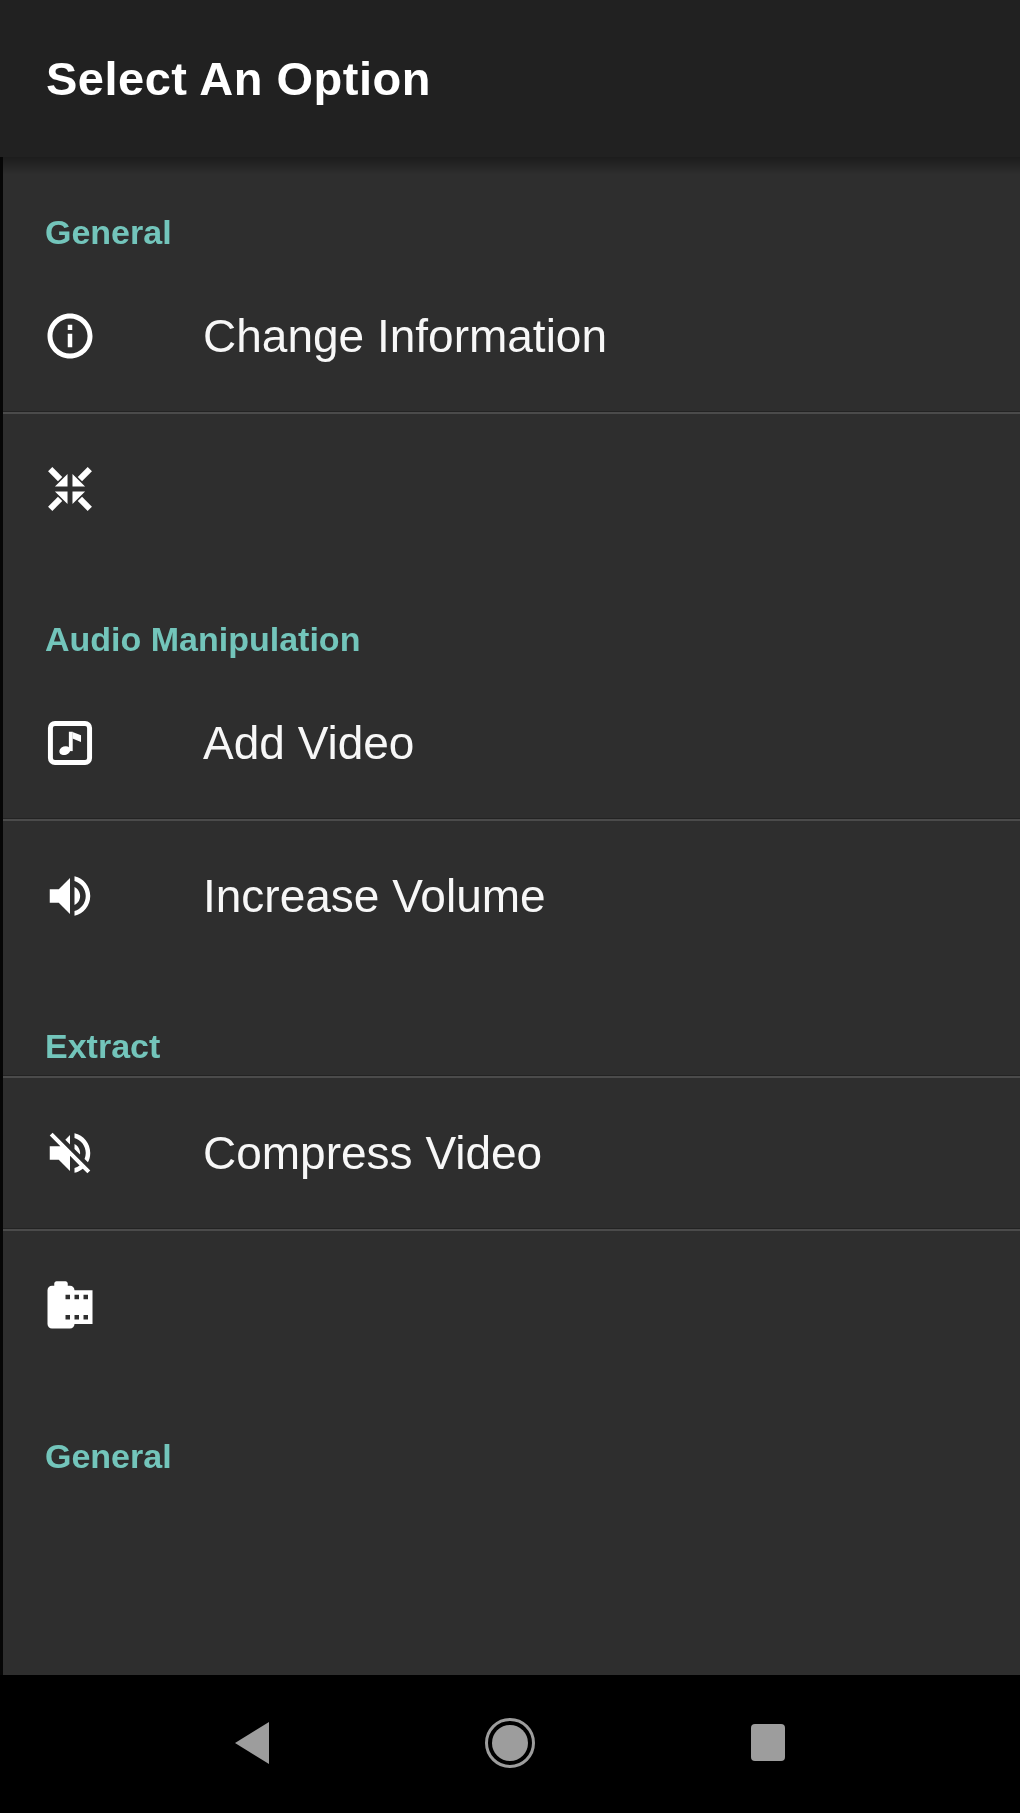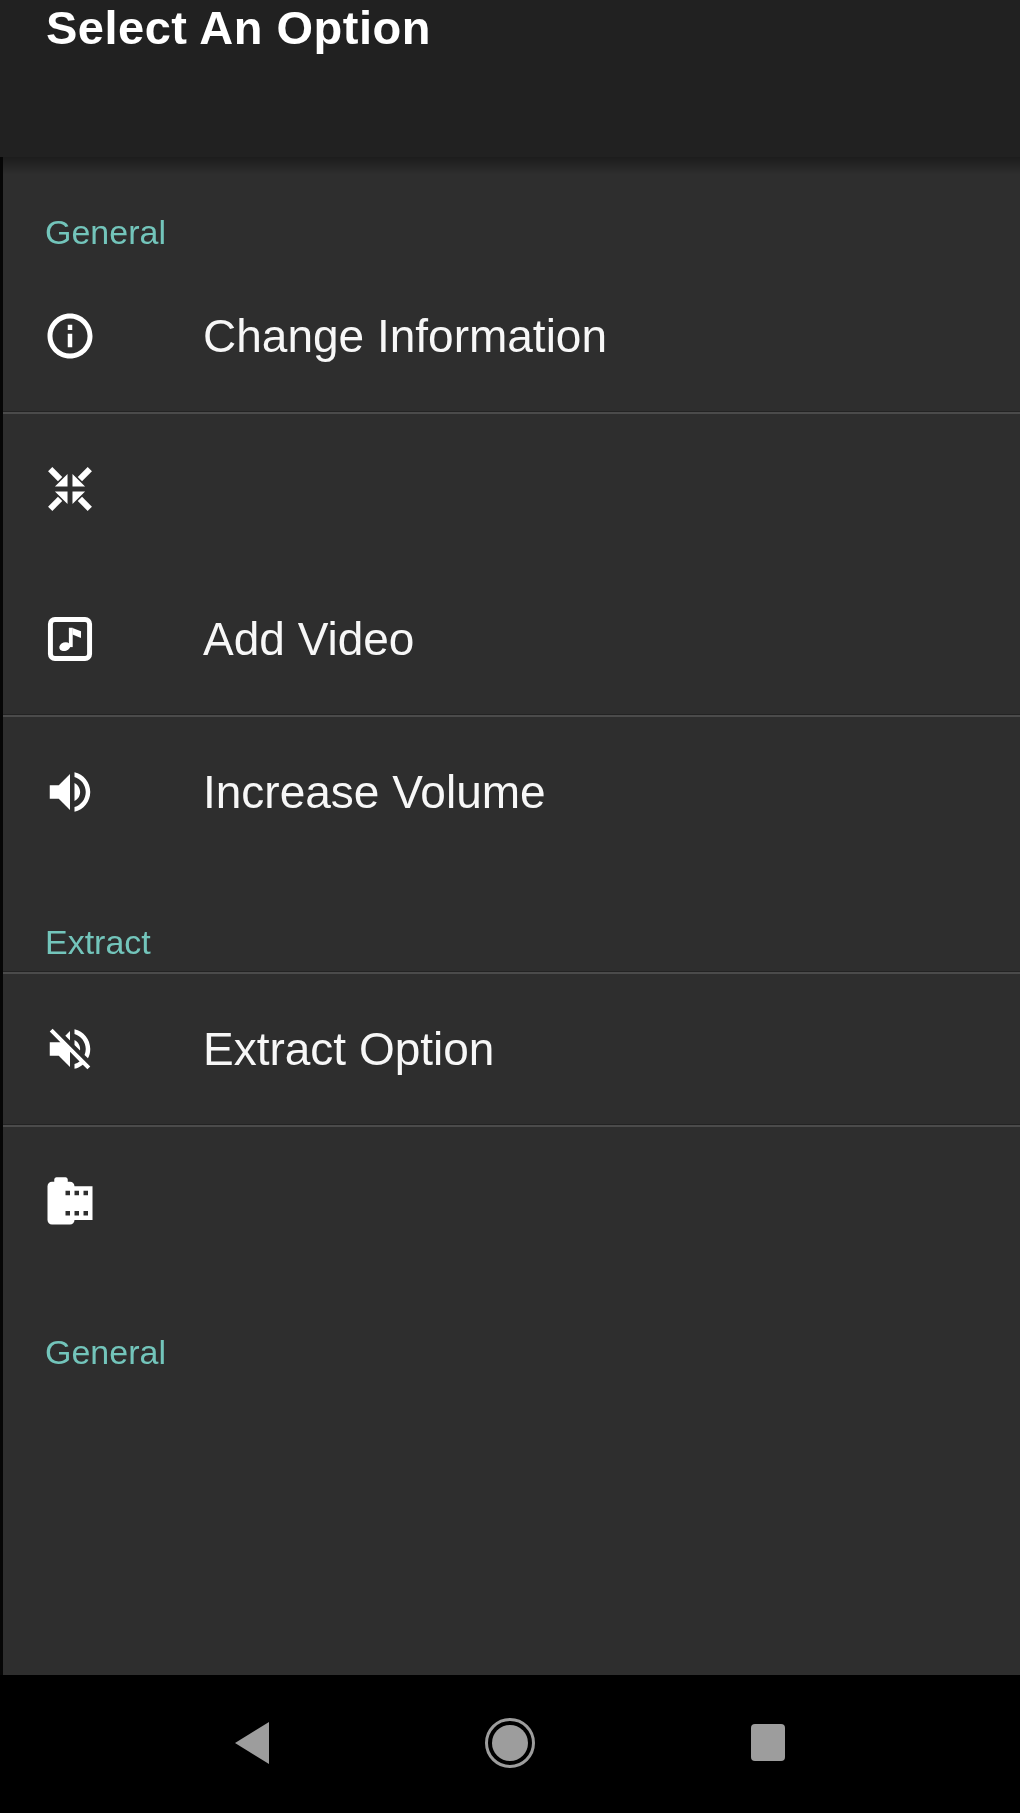--- a/index.html
+++ b/index.html
@@ -3,37 +3,37 @@
 <meta charset="utf-8">
 <style>
   html,body{margin:0;padding:0;background:#000;}
   .screen{
     width:1020px;height:1813px;margin:0 auto;position:relative;overflow:hidden;
     background:#000;font-family:"Liberation Sans",sans-serif;
     display:flex;flex-direction:column;
   }
   .title-bar{
     height:157px;flex:0 0 157px;background:var(--title-bar-bg,#212121);
-    display:flex;padding-left:46px;box-sizing:border-box;
+    display:flex;align-items:center;padding-left:46px;box-sizing:border-box;
   }
   .title-text{
     font-size:47px;font-weight:700;color:var(--title-text,#fff);letter-spacing:.5px;
   }
   .dialog-body{
     height:1518px;flex:0 0 1518px;background:var(--body-bg,#2e2e2e);
     position:relative;overflow:hidden;
   }
   .dialog-body::before{
     content:'';position:absolute;left:0;right:0;top:0;height:18px;
     background:linear-gradient(rgba(0,0,0,.38),rgba(0,0,0,0));pointer-events:none;z-index:2;
   }
   .left-edge{position:absolute;left:0;top:0;bottom:0;width:3px;background:#060606;z-index:3;}
   .section-header{
     margin:57px 0 10px 0;padding-left:45px;
-    font-size:34px;line-height:37px;font-weight:400;color:var(--accent,#73c5bb);
+    font-size:34px;line-height:37px;font-weight:700;color:var(--accent,#73c5bb);
   }
   .menu-row{
     height:150px;display:flex;align-items:center;padding-left:43px;cursor:pointer;
   }
   .icon-box{width:54px;height:54px;flex:0 0 54px;}
   .icon-box svg{width:54px;height:54px;display:block;fill:#fff;}
   .row-label{
     margin-left:106px;font-size:46px;font-weight:400;color:var(--item-text,#f7f7f7);
     white-space:nowrap;
   }
@@ -108,20 +108,21 @@
           <span class="row-label">Change Information</span>
         </div>
         <div class="divider"></div>
         <div class="menu-row">
           <span class="icon-box">
             <svg viewBox="0 0 24 24">
               <use href="#compress-icon"></use>
             </svg>
           </span>
         </div>
+        <div class="section-header">Audio Manipulation</div>
         <div class="menu-row">
           <span class="icon-box">
             <svg viewBox="0 0 24 24">
               <use href="#music-note-box-icon"></use>
             </svg>
           </span>
           <span class="row-label">Add Video</span>
         </div>
         <div class="divider"></div>
         <div class="menu-row">
@@ -133,21 +134,21 @@
           <span class="row-label">Increase Volume</span>
         </div>
         <div class="section-header">Extract</div>
         <div class="divider"></div>
         <div class="menu-row">
           <span class="icon-box">
             <svg viewBox="0 0 24 24">
               <use href="#volume-off-icon"></use>
             </svg>
           </span>
-          <span class="row-label">Extract Option</span>
+          <span class="row-label">Compress Video</span>
         </div>
         <div class="divider"></div>
         <div class="menu-row">
           <span class="icon-box">
             <svg viewBox="0 0 24 24">
               <use href="#camera-roll-icon"></use>
             </svg>
           </span>
         </div>
         <div class="section-header">General</div>

